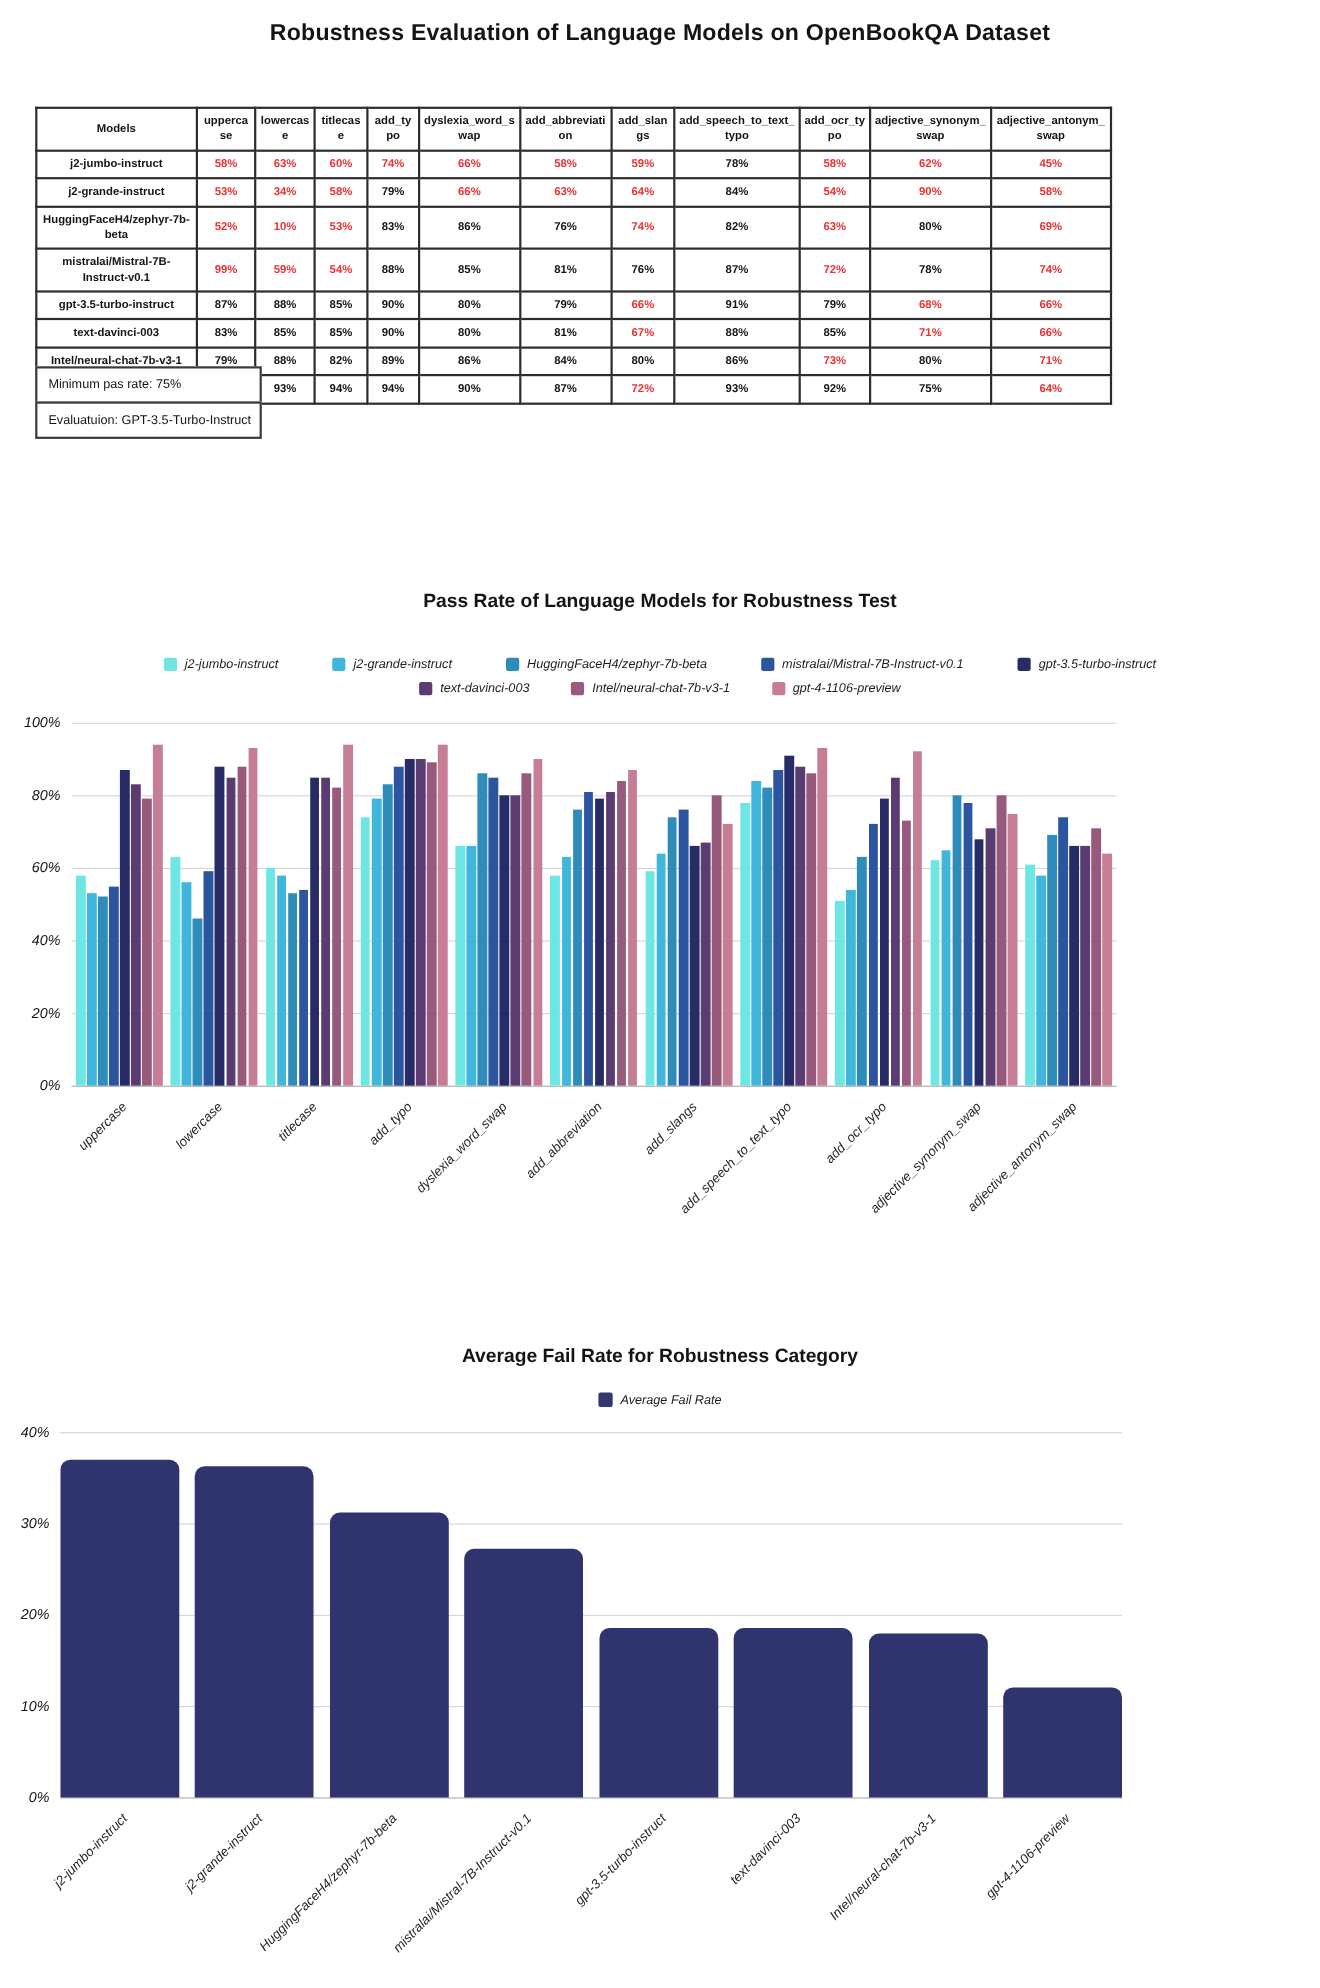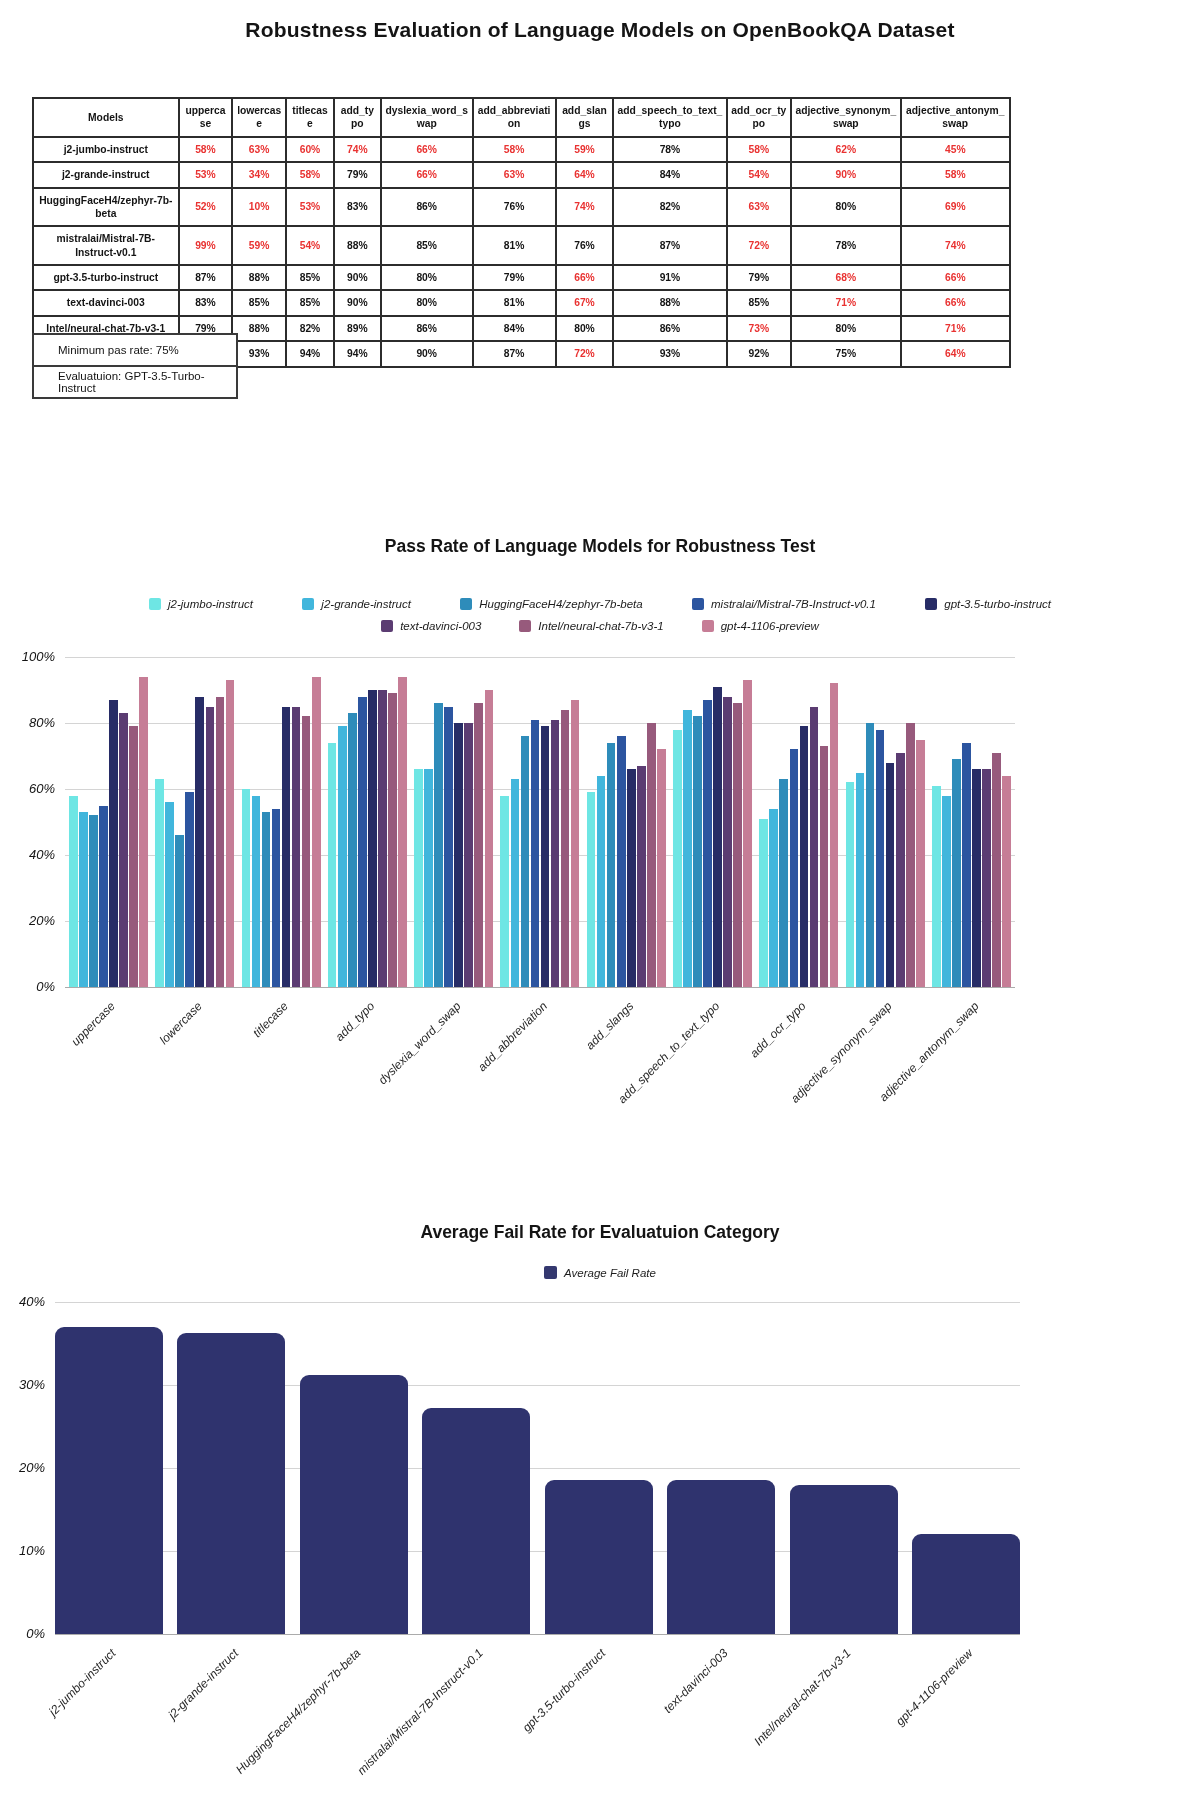--- a/index.html
+++ b/index.html
@@ -24,21 +24,21 @@
     font-size:10.3px; font-weight:700; padding:5px 3px; line-height:1.3;
     background:#fff; word-wrap:break-word;
   }
   table.models th { font-size:10.3px; }
   table.models td.fail { color:var(--fail-color); }
 
   
   .notes { position:absolute; left:32px; top:333px; width:206px; }
   .note-row {
     border:2px solid #3a3a3a; height:34px; display:flex; align-items:center;
-    padding-left:24px; font-size:11.5px; background:#fff;
+    padding-left:10px; font-size:11.5px; background:#fff;
   }
   .note-row + .note-row { margin-top:-2px; }
 
   
   .chart-title { position:absolute; left:0; width:100%; text-align:center;
     font-size:17.5px; font-weight:700; }
   .legend-row { position:absolute; left:0; width:100%; display:flex;
     justify-content:center; align-items:center; }
   .legend-row .inner { display:flex; align-items:center; }
   .legend-item { display:flex; align-items:center; gap:7px; }
@@ -442,21 +442,21 @@
       </div>
       <div class="xlabel" style="left: 820.2px; top: 342px;">
         <span>adjective_synonym_swap</span>
       </div>
       <div class="xlabel" style="left: 906.5px; top: 342px;">
         <span>adjective_antonym_swap</span>
       </div>
     </div>
 </div>
 
-<div class="chart-title" id="chart2-title">Average Fail Rate for Evaluatuion Category</div>
+<div class="chart-title" id="chart2-title">Average Fail Rate for Robustness Category</div>
 <div class="legend-row" id="chart2-legend">
   <div class="inner legend-item">
     <span class="legend-swatch"></span>
     <span class="legend-label">Average Fail Rate</span>
   </div>
 </div>
 <div class="plot" id="chart2-plot">
   <div id="chart2-grid">
       <div class="gridline" style="top: 0px;"></div>
       <div class="ytick" style="top: -7px;">40%</div>

